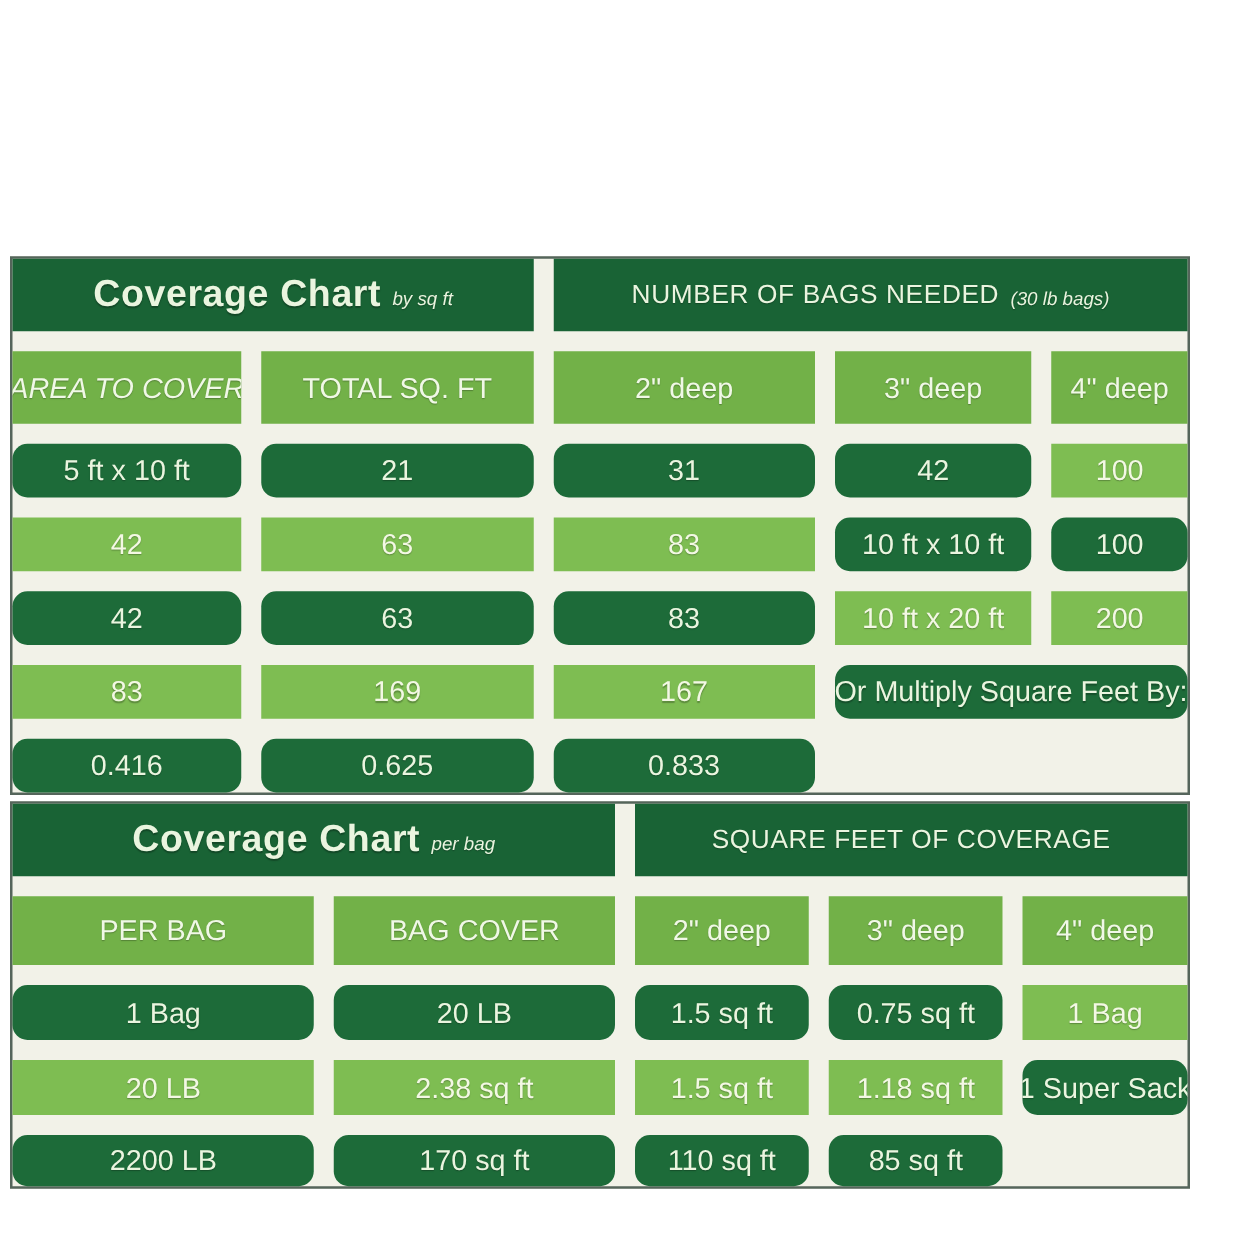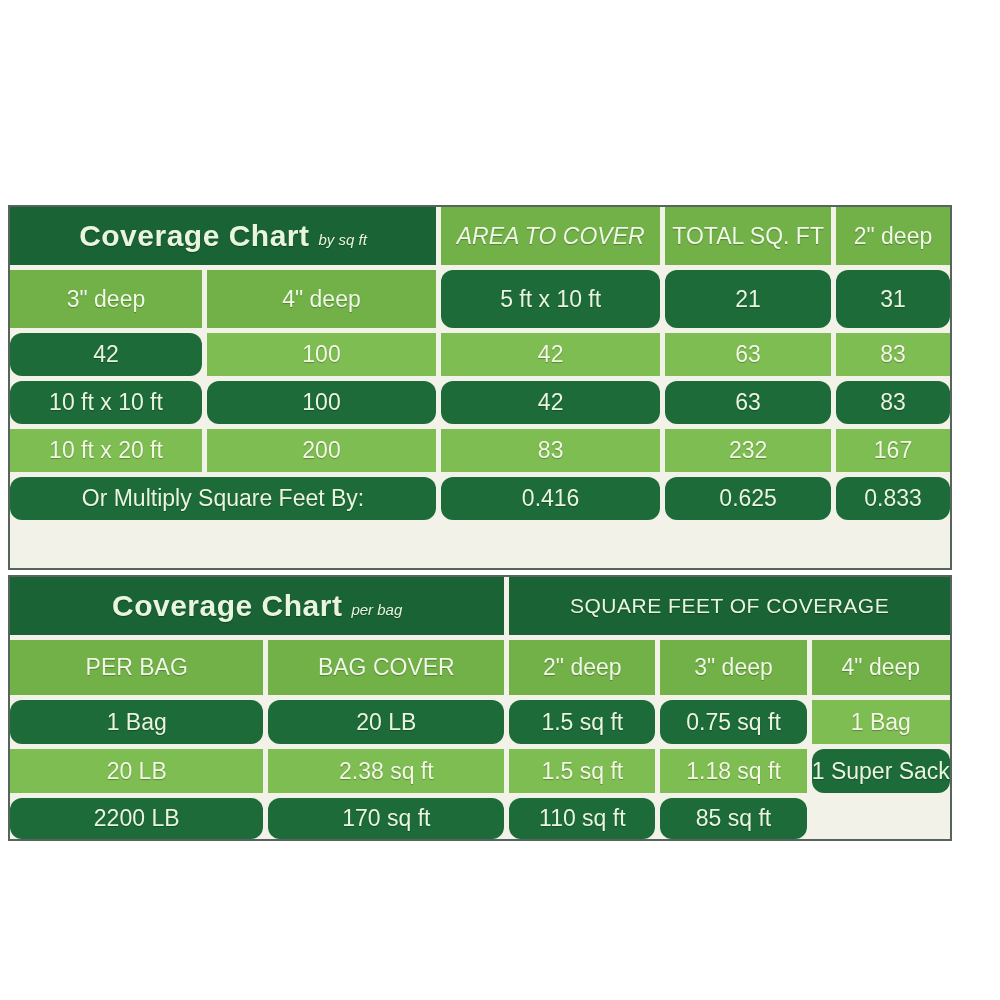--- a/index.html
+++ b/index.html
@@ -8,21 +8,21 @@
     position: relative;
     width: 1000px;
     height: 1000px;
     background: #ffffff;
     font-family: "Liberation Sans", sans-serif;
     overflow: hidden;
   }
   .tables { position: absolute; left: 8px; top: 205px; width: 944px; }
   .grid {
     display: grid;
-    gap: 5px;
+    gap: 16px;
     background: #f2f2e8;          
     border: 2px solid #55655b;    
     box-sizing: border-box;
   }
   .t1 {
     grid-template-columns: 197fr 235fr 225fr 170fr 117fr;
     grid-template-rows: 58px 58px 43px 43px 43px 43px 43px;
   }
   .t2 {
     margin-top: 5px;
@@ -54,20 +54,24 @@
 <body>
 
 <div class="stage">
   <div class="tables">
 
     <section class="grid t1">
       <div class="cell hdr span2">
         <span class="big">Coverage Chart</span>
         <span class="note">by sq ft</span>
       </div>
+      <div class="cell hdr span3">
+        <span class="mid">NUMBER OF BAGS NEEDED</span>
+        <span class="note">(30 lb bags)</span>
+      </div>
 
       <div class="cell sub it">AREA TO COVER</div>
       <div class="cell sub">TOTAL SQ. FT</div>
       <div class="cell sub">2" deep</div>
       <div class="cell sub">3" deep</div>
       <div class="cell sub">4" deep</div>
 
       <div class="cell dark">5 ft x 10 ft</div>
       <div class="cell dark">21</div>
       <div class="cell dark">31</div>
@@ -80,21 +84,21 @@
 
       <div class="cell dark">10 ft x 10 ft</div>
       <div class="cell dark">100</div>
       <div class="cell dark">42</div>
       <div class="cell dark">63</div>
       <div class="cell dark">83</div>
 
       <div class="cell light">10 ft x 20 ft</div>
       <div class="cell light">200</div>
       <div class="cell light">83</div>
-      <div class="cell light">232</div>
+      <div class="cell light">169</div>
       <div class="cell light">167</div>
 
       <div class="cell dark span2">Or Multiply Square Feet By:</div>
       <div class="cell dark">0.416</div>
       <div class="cell dark">0.625</div>
       <div class="cell dark">0.833</div>
     </section>
 
     <section class="grid t2">
       <div class="cell hdr span2">

